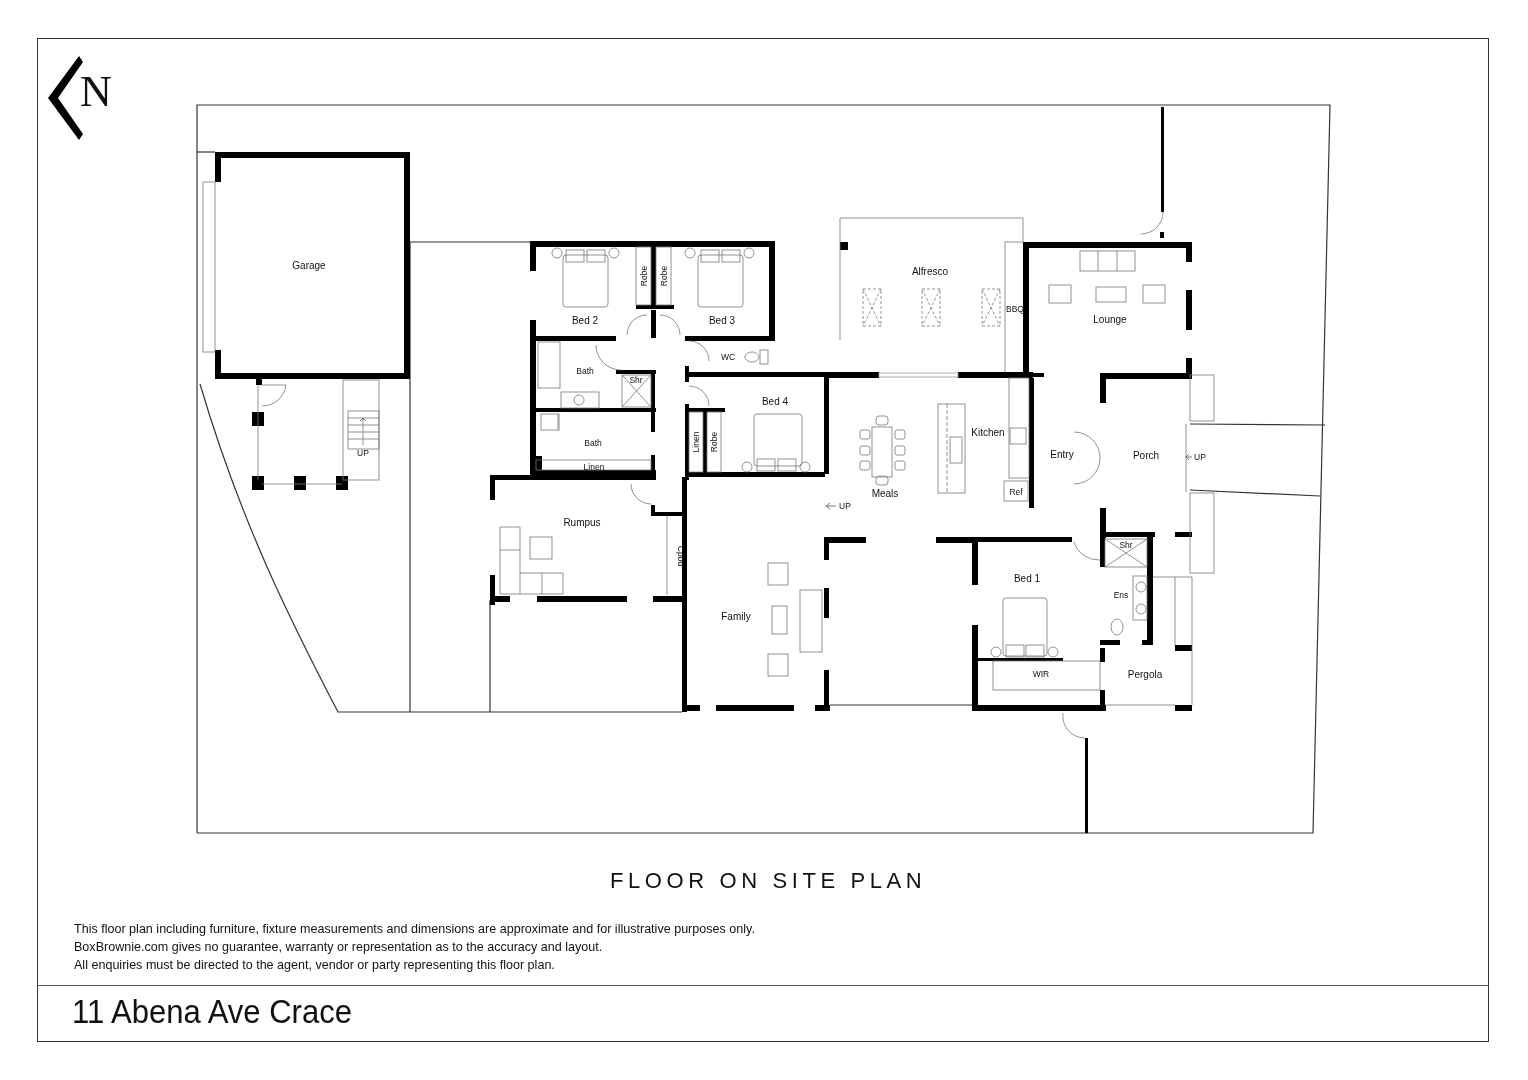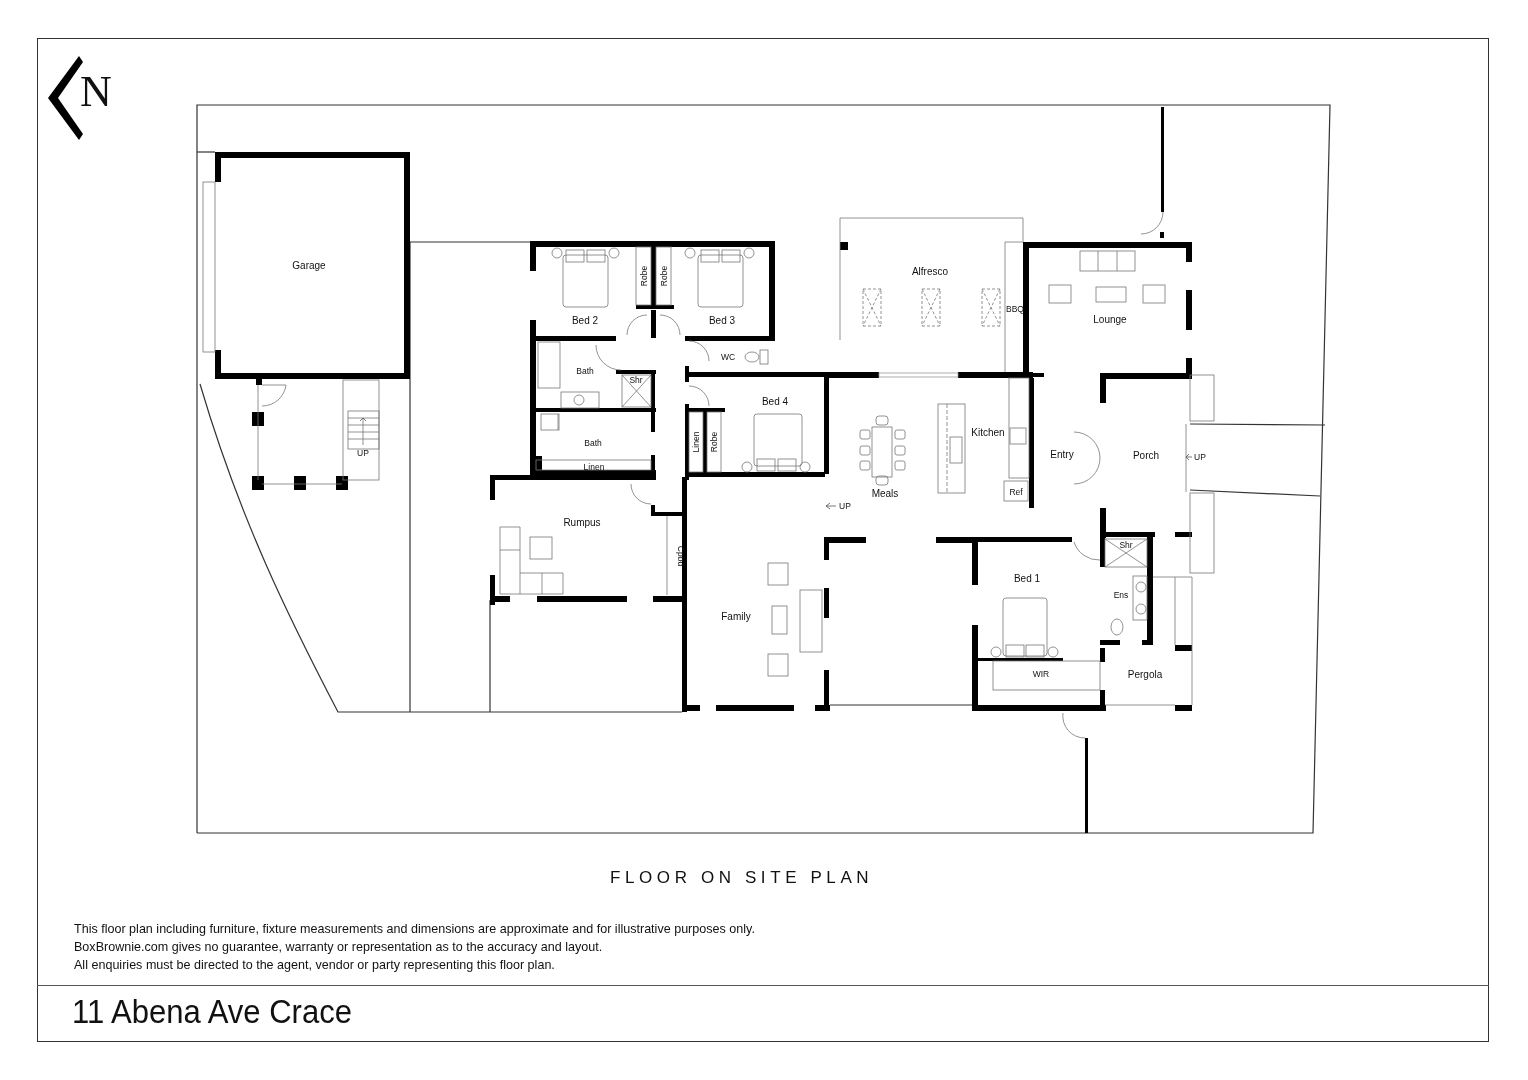--- a/index.html
+++ b/index.html
@@ -1,21 +1,21 @@
 <!DOCTYPE html>
 <html><head>
 <meta charset="utf-8">
 <style>
   html, body { margin:0; padding:0; background:#ffffff; }
   body { width:1528px; height:1080px; position:relative; overflow:hidden; font-family:"Liberation Sans", sans-serif; }
   #frame { position:absolute; left:37px; top:38px; width:1452px; height:1004px; border:1.5px solid #333; box-sizing:border-box; }
   #plan { position:absolute; left:0; top:0; width:1528px; height:1080px; }
   .room-label { font-family:"Liberation Sans", sans-serif; font-size:10px; fill:#111; }
   .small-label { font-family:"Liberation Sans", sans-serif; font-size:8.5px; fill:#111; }
-  #plan-title { position:absolute; left:610px; top:868px; font-size:17px; letter-spacing:4.6px; color:#111; }
+  #plan-title { position:absolute; left:610px; top:868px; font-size:22px; letter-spacing:4.6px; color:#111; }
   #disclaimer { position:absolute; left:74px; top:920px; font-size:13.5px; line-height:18px; color:#111; transform:scaleX(0.93); transform-origin:left top; }
   #disclaimer div { white-space:nowrap; }
   #divider { position:absolute; left:37px; top:985px; width:1452px; height:0; border-top:1.5px solid #555; }
   #address { position:absolute; left:72px; top:993px; font-size:33px; color:#111; transform:scaleX(0.94); transform-origin:left top; }
   #north { position:absolute; left:46px; top:56px; width:72px; height:84px; }
   #north-letter { position:absolute; left:80px; top:70px; font-family:"Liberation Serif", serif; font-size:44px; color:#111; line-height:1; }
 </style>
 </head>
 <body>
 

